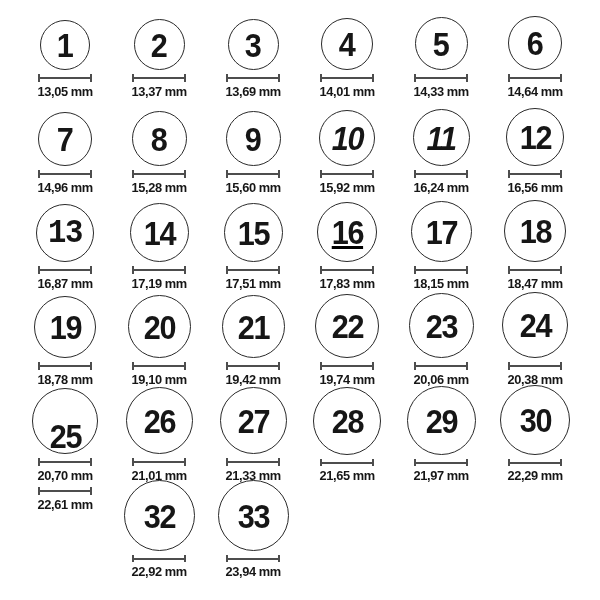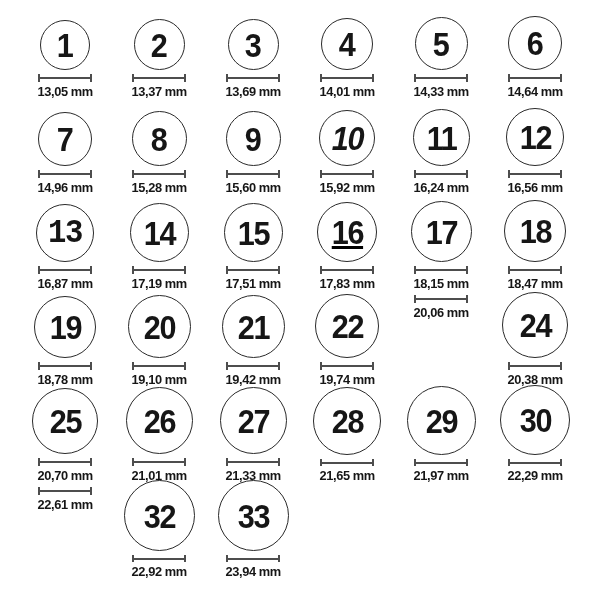--- a/index.html
+++ b/index.html
@@ -181,21 +181,21 @@
       <div class="circle" style="width: 56px; height: 56px; font-style: italic;">
         <span class="num">10</span>
       </div>
     </div>
     <div class="dim-line"></div>
     <div class="mm-label">15,92 mm</div>
   </div>
 
   <div class="cell">
     <div class="circle-area">
-      <div class="circle" style="width: 57px; height: 57px;">
+      <div class="circle" style="width: 57px; height: 57px; font-style: italic;">
         <span class="num">11</span>
       </div>
     </div>
     <div class="dim-line"></div>
     <div class="mm-label">16,24 mm</div>
   </div>
 
   <div class="cell">
     <div class="circle-area">
       <div class="circle" style="width: 58px; height: 58px;">
@@ -302,38 +302,43 @@
     <div class="circle-area">
       <div class="circle" style="width: 64px; height: 64px;">
         <span class="num">22</span>
       </div>
     </div>
     <div class="dim-line"></div>
     <div class="mm-label">19,74 mm</div>
   </div>
 
   <div class="cell">
+    <div class="circle-area">
+      <div class="circle" style="width: 65px; height: 65px;">
+        <span class="num">23</span>
+      </div>
+    </div>
     <div class="dim-line"></div>
     <div class="mm-label">20,06 mm</div>
   </div>
 
   <div class="cell">
     <div class="circle-area">
       <div class="circle" style="width: 66px; height: 66px;">
         <span class="num">24</span>
       </div>
     </div>
     <div class="dim-line"></div>
     <div class="mm-label">20,38 mm</div>
   </div>
 </div>
       <div class="row">
   <div class="cell">
     <div class="circle-area">
-      <div class="circle" style="width: 66px; height: 66px;">
+      <div class="circle" style="width: 66px; height: 66px; align-items: flex-end;">
         <span class="num">25</span>
       </div>
     </div>
     <div class="dim-line"></div>
     <div class="mm-label">20,70 mm</div>
   </div>
 
   <div class="cell">
     <div class="circle-area">
       <div class="circle" style="width: 67px; height: 67px;">

